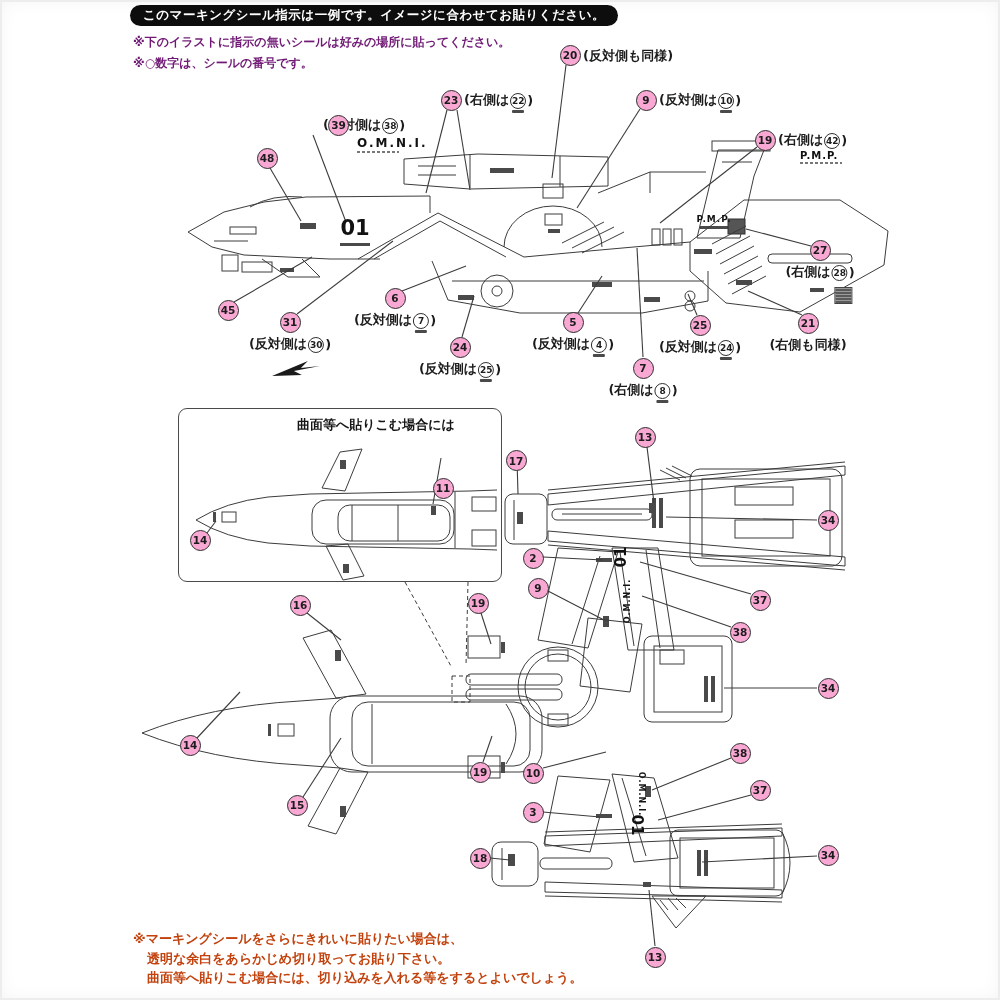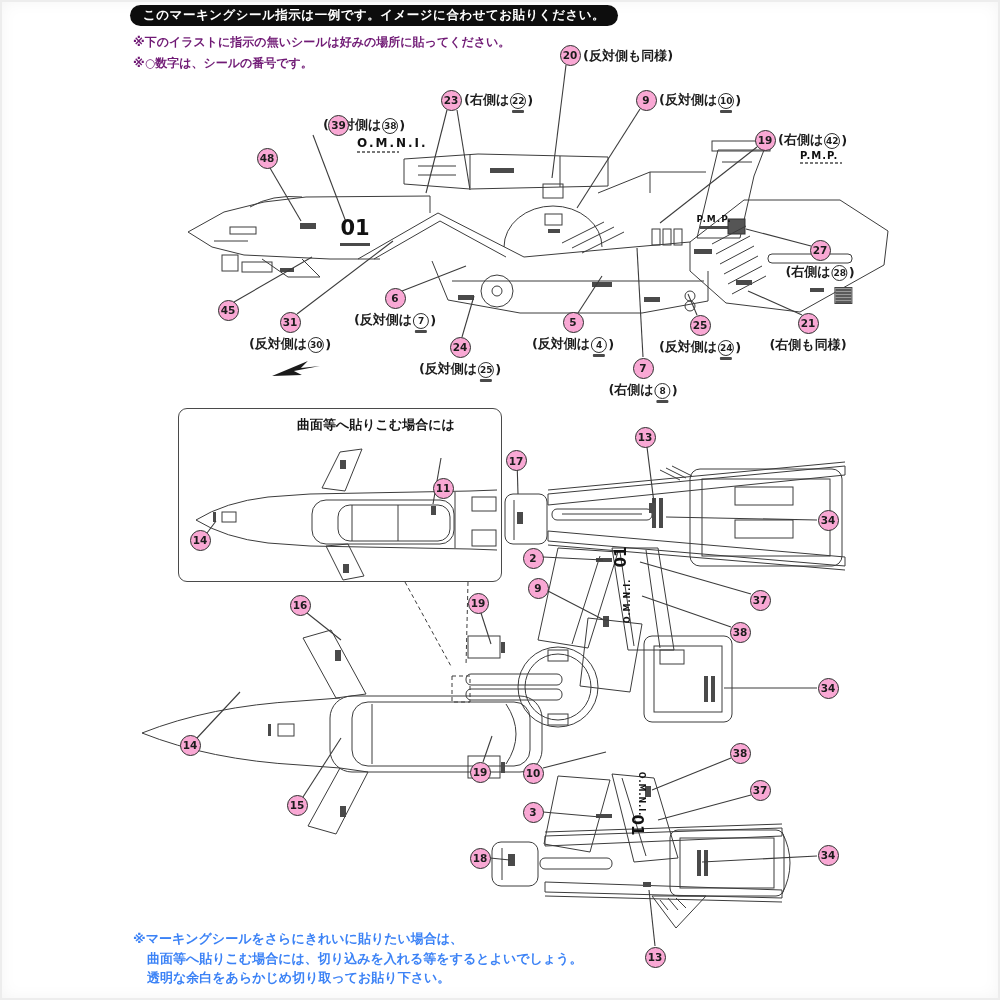--- a/index.html
+++ b/index.html
@@ -1,21 +1,21 @@
 <!DOCTYPE html>
 <html><head>
 <meta charset="utf-8">
 <style>
   html,body{margin:0;padding:0;background:#fff;}
   .sheet{position:relative;width:1000px;height:1000px;background:#fff;overflow:hidden;
          font-family:"DejaVu Sans",sans-serif;box-shadow:inset 0 0 0 2px #ededed, inset 0 0 18px rgba(0,0,0,.05);}
   .hdr{position:absolute;left:130px;top:5px;background:#0d0d0d;color:#fff;border-radius:11px;
        padding:2px 13px;font-size:12.5px;font-weight:bold;white-space:nowrap;letter-spacing:.5px;}
   .note{position:absolute;left:133px;font-size:12px;font-weight:bold;color:#701a75;white-space:nowrap;}
-  .footer{position:absolute;left:133px;top:929px;font-size:13px;font-weight:bold;color:#3b82f6;line-height:19.5px;}
+  .footer{position:absolute;left:133px;top:929px;font-size:13px;font-weight:bold;color:#c2410c;line-height:19.5px;}
   .footer .ind{padding-left:14px;}
   .inset-box{position:absolute;left:178px;top:408px;width:322px;height:172px;border:1.6px solid #4a4a4a;border-radius:9px;}
   .inset-caption{position:absolute;left:297px;top:416px;font-size:13px;font-weight:bold;color:#151515;white-space:nowrap;}
   svg.art{position:absolute;left:0;top:0;}
   svg.art path,svg.art line,svg.art rect,svg.art circle,svg.art polyline{stroke:#3c3c3c;stroke-width:1;fill:none;}
   svg.art .f{fill:#4a4a4a;stroke:none;}
   svg.art .dk{fill:#555;stroke:#333;}
   svg.art .dash{stroke-dasharray:4,3;}
   #leaders line{stroke:#3c3c3c;stroke-width:1.1;}
   .co{position:absolute;width:21px;height:21px;box-sizing:border-box;border:1.4px solid #2e2e2e;border-radius:50%;
@@ -261,22 +261,22 @@
 
   <div class="hdr">このマーキングシール指示は一例です。イメージに合わせてお貼りください。</div>
   <div class="note" style="top:34px;">※下のイラストに指示の無いシールは好みの場所に貼ってください。</div>
   <div class="note" style="top:55px;">※○数字は、シールの番号です。</div>
 
   <div class="inset-box"></div>
   <div class="inset-caption">曲面等へ貼りこむ場合には</div>
 
   <div class="footer">
     <div>※マーキングシールをさらにきれいに貼りたい場合は、</div>
+    <div class="ind">透明な余白をあらかじめ切り取ってお貼り下さい。</div>
     <div class="ind">曲面等へ貼りこむ場合には、切り込みを入れる等をするとよいでしょう。</div>
-    <div class="ind">透明な余白をあらかじめ切り取ってお貼り下さい。</div>
   </div>
 
   <div id="overlay">
       <div class="co" style="left: 559.5px; top: 44.5px;">20</div>
       <div class="lbl lp-r" style="left: 583px; top: 46px;">
         <div class="lrow">
           <span>(反対側も同様)</span>
         </div>
       </div>
       <div class="co" style="left: 440.5px; top: 89.5px;">23</div>

